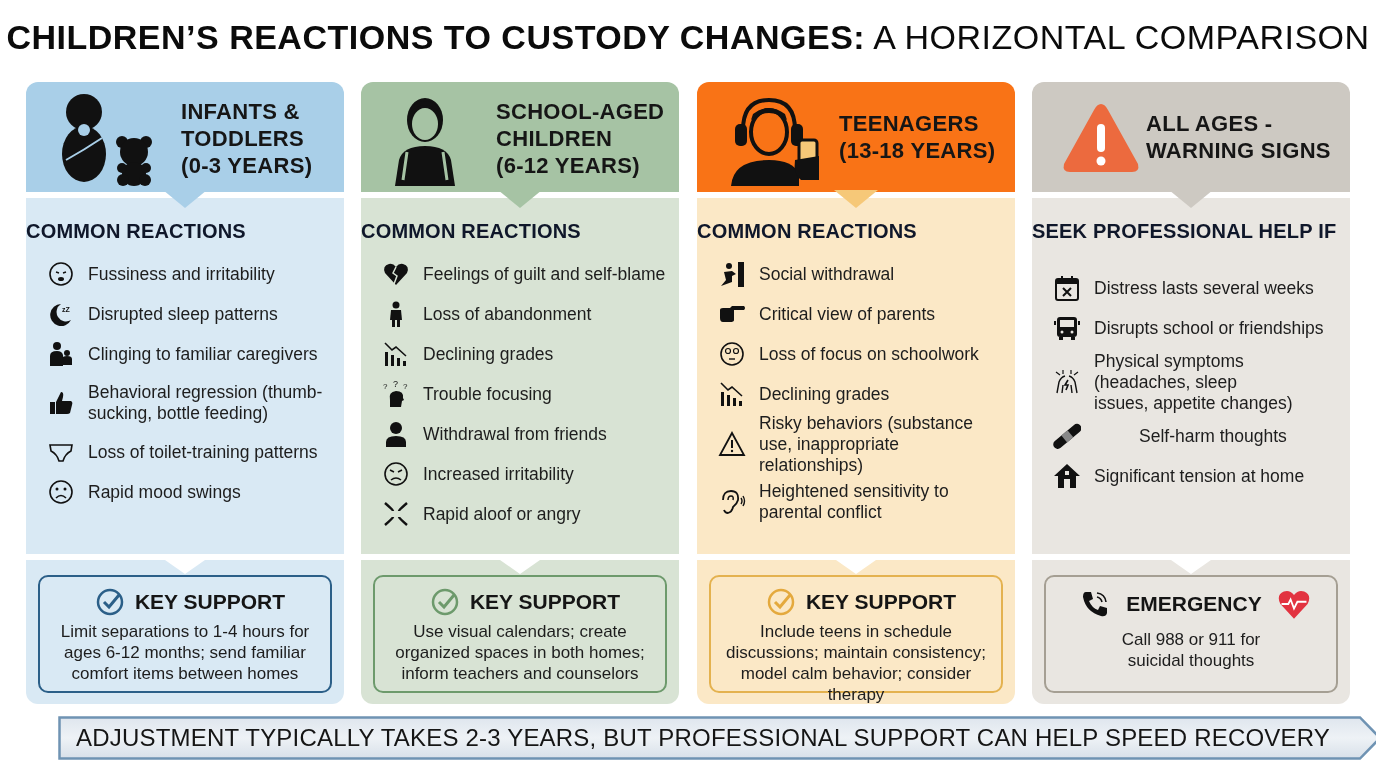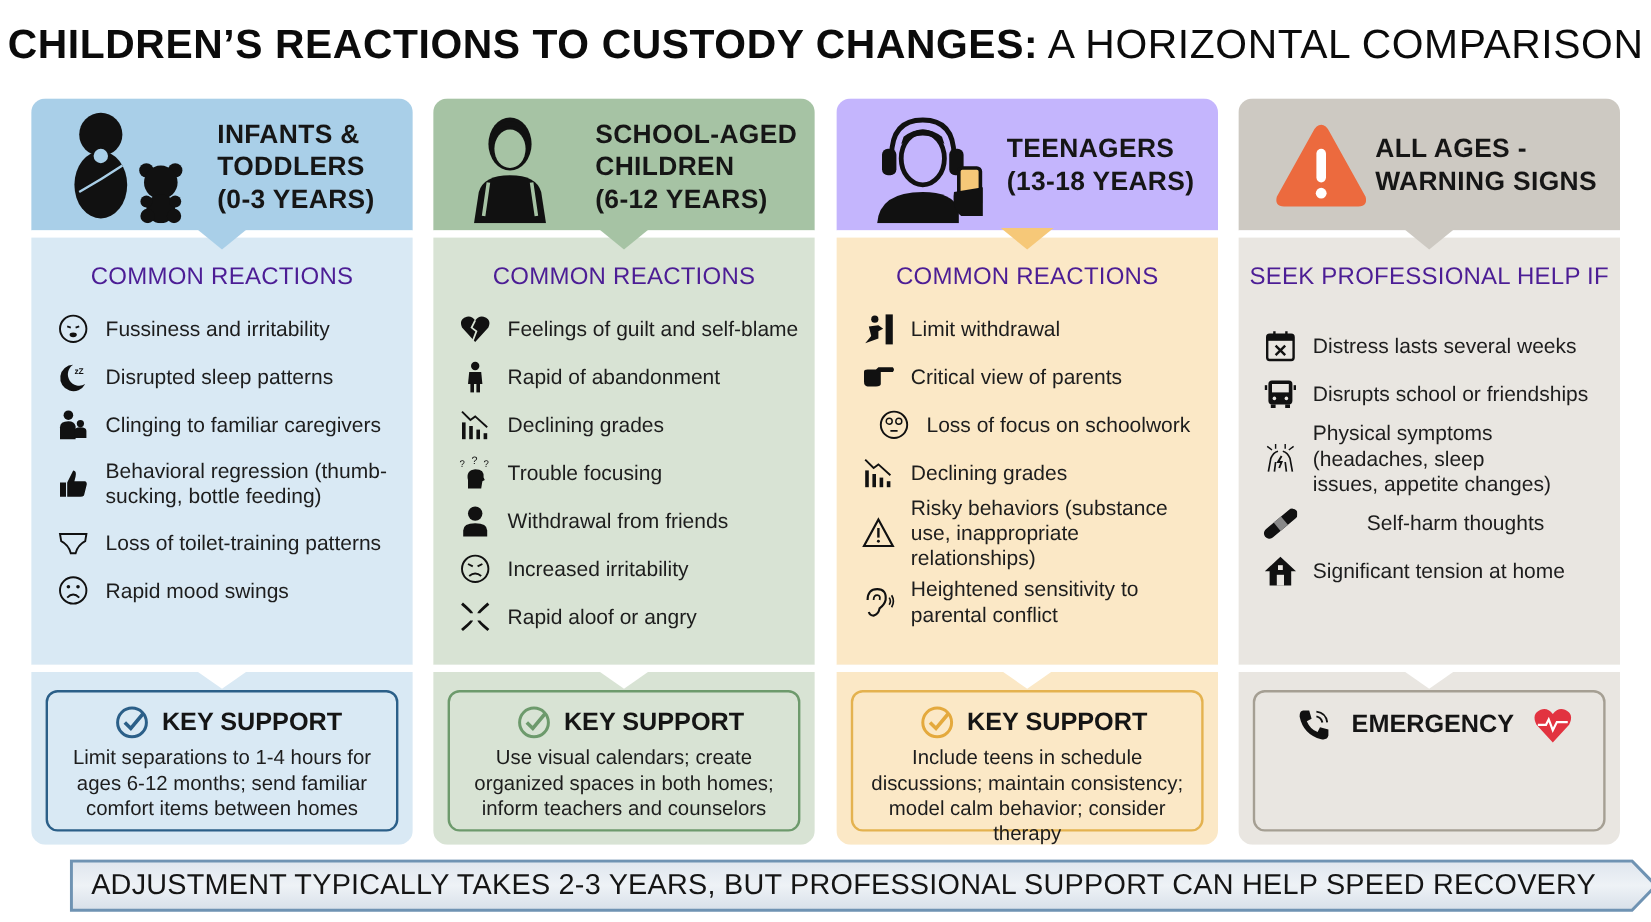--- a/index.html
+++ b/index.html
@@ -31,22 +31,22 @@
     margin-left: -22px; border-left: 22px solid transparent; border-right: 22px solid transparent;
     border-top: 18px solid;
   }
   .notch-white {
     position: absolute; left: 0; top: 110px; width: 100%; height: 6px; background: #fff;
   }
   .col-body {
     position: absolute; left: 0; top: 116px; width: 100%; height: 356px;
   }
   .section-title {
-    position: absolute; top: 138px; left: 0; width: 100%; text-align: center;
-    font-weight: 400; font-size: 20px; color: #4c1d95; letter-spacing: 0.2px; z-index: 2;
+    position: absolute; top: 138px; left: 0; width: 100%; text-align: left;
+    font-weight: 700; font-size: 20px; color: #0f172a; letter-spacing: 0.2px; z-index: 2;
   }
   .list { position: absolute; left: 18px; top: 172px; width: 290px; z-index: 2; }
   .item { display: flex; align-items: center; margin-bottom: 0; }
   .item .ic { width: 34px; height: 30px; flex: 0 0 34px; display: flex; align-items: center; justify-content: center; margin-right: 10px; }
   .item .ic svg { width: 28px; height: 28px; }
   .item .tx { font-size: 17.5px; line-height: 21px; color: #1d1d1d; font-family: "Liberation Sans", sans-serif; }
 
   .sep { position: absolute; left: 0; top: 472px; width: 100%; height: 6px; background: #fff; }
   .sep-notch {
     position: absolute; left: 50%; top: 478px; margin-left: -20px; width: 0; height: 0;
@@ -213,21 +213,21 @@
     </div>
     <div class="item" style="height:40px;">
       <span class="ic">
           <svg viewBox="0 0 28 28">
             <circle cx="14" cy="5" r="3.5" fill="#111"></circle>
             <path d="M9 10 H19 L20 20 H8Z" fill="#111"></path>
             <rect x="10" y="20" width="3" height="7" fill="#111"></rect>
             <rect x="15" y="20" width="3" height="7" fill="#111"></rect>
           </svg>
         </span>
-      <span class="tx">Rapid of abandonment</span>
+      <span class="tx">Loss of abandonment</span>
     </div>
     <div class="item" style="height:40px;">
       <span class="ic">
           <svg viewBox="0 0 28 28">
             <rect x="3" y="12" width="3" height="14" fill="#111"></rect>
             <rect x="9" y="15" width="3" height="11" fill="#111"></rect>
             <rect x="15" y="18" width="3" height="8" fill="#111"></rect>
             <rect x="21" y="21" width="3" height="5" fill="#111"></rect>
             <path d="M3 3 L10 10 L14 7 L24 16" stroke="#111" stroke-width="1.6" fill="none"></path>
           </svg>
@@ -282,21 +282,21 @@
           <circle cx="15" cy="15" r="12" fill="none" stroke="#6d9a6c" stroke-width="2.5"></circle>
           <path d="M9 15 L14 20 L24 8" stroke="#6d9a6c" stroke-width="3" fill="none"></path>
         </svg>
       <span>KEY SUPPORT</span>
     </div>
     <div class="sb">Use visual calendars; create organized spaces in both homes; inform teachers and counselors</div>
   </div>
 </div>
 
 <div class="col" style="left:697px;">
-  <div class="col-head" style="background:#c4b5fd;">
+  <div class="col-head" style="background:#f97316;">
     <div class="hicon">
       <svg width="110" height="96" viewBox="0 0 110 96">
         <path d="M22 40 Q22 10 48 10 Q74 10 74 40" stroke="#111" stroke-width="4" fill="none"></path>
         <rect x="14" y="34" width="12" height="22" rx="5" fill="#111"></rect>
         <rect x="70" y="34" width="12" height="22" rx="5" fill="#111"></rect>
         <ellipse cx="48" cy="42" rx="18" ry="22" fill="none" stroke="#111" stroke-width="4"></ellipse>
         <path d="M30 30 Q48 16 66 30 L64 24 Q48 12 32 24Z" fill="#111"></path>
         <path d="M10 96 Q12 70 48 70 Q72 70 78 84 L78 96Z" fill="#111"></path>
         <rect x="78" y="50" width="18" height="32" rx="3" fill="#f6c878" stroke="#111" stroke-width="3"></rect>
         <path d="M74 70 Q72 84 80 90 L98 90 L98 66" fill="#111"></path>
@@ -313,31 +313,31 @@
   <div class="section-title">COMMON REACTIONS</div>
   <div class="list">
     <div class="item" style="height:40px;">
       <span class="ic">
           <svg viewBox="0 0 28 28">
             <rect x="20" y="2" width="6" height="25" fill="#111"></rect>
             <circle cx="11" cy="6" r="3" fill="#111"></circle>
             <path d="M6 12 L14 11 L18 14 L14 16 L14 22 L3 26 L8 20Z" fill="#111"></path>
           </svg>
         </span>
-      <span class="tx">Limit withdrawal</span>
+      <span class="tx">Social withdrawal</span>
     </div>
     <div class="item" style="height:40px;">
       <span class="ic">
           <svg viewBox="0 0 28 28">
             <path d="M2 10 Q2 8 5 8 L12 8 L14 6 L26 6 Q28 8 26 10 L16 10 L16 20 Q16 22 12 22 L5 22 Q2 22 2 18Z" fill="#111"></path>
           </svg>
         </span>
       <span class="tx">Critical view of parents</span>
     </div>
-    <div class="item" style="height:40px;justify-content:center;">
+    <div class="item" style="height:40px;">
       <span class="ic">
           <svg viewBox="0 0 28 28">
             <circle cx="14" cy="14" r="11" fill="none" stroke="#111" stroke-width="1.6"></circle>
             <circle cx="10" cy="11" r="2.5" fill="none" stroke="#111" stroke-width="1.2"></circle>
             <circle cx="18" cy="11" r="2.5" fill="none" stroke="#111" stroke-width="1.2"></circle>
             <path d="M11 19 H17" stroke="#111" stroke-width="1.4"></path>
           </svg>
         </span>
       <span class="tx">Loss of focus on schoolwork</span>
     </div>
@@ -472,20 +472,21 @@
       <svg viewBox="0 0 30 30" style="margin-right:16px;">
           <path d="M6 3 L11 3 L13 10 L9 12 Q12 19 18 21 L20 17 L27 19 L27 24 Q26 28 21 27 Q6 23 3 8 Q3 3 6 3Z" fill="#111"></path>
           <path d="M17 4 Q25 5 26 13 M17 8 Q21 9 22 13" stroke="#111" stroke-width="1.6" fill="none"></path>
         </svg>
       <span>EMERGENCY</span>
       <svg viewBox="0 0 30 30" style="margin-left:14px;margin-right:0;width:36px;height:34px;">
           <path d="M15 28 L3 15 Q-1 7 6 4 Q11 2 15 7 Q19 2 24 4 Q31 7 27 15Z" fill="#e23340"></path>
           <path d="M4 15 H10 L12 11 L15 19 L18 13 H26" stroke="#fff" stroke-width="1.6" fill="none"></path>
         </svg>
     </div>
+    <div class="sb" style="margin-top:8px;padding:0 60px;">Call 988 or 911 for suicidal thoughts</div>
   </div>
 </div>
 
 <div class="banner">
   <svg width="1324" height="44" viewBox="0 0 1324 44">
     <defs>
       <linearGradient id="bg" x1="0" y1="0" x2="0" y2="1">
         <stop offset="0" stop-color="#dfe6ee"></stop>
           <stop offset="0.5" stop-color="#eef2f6"></stop>
           <stop offset="1" stop-color="#d8e0e9"></stop>

